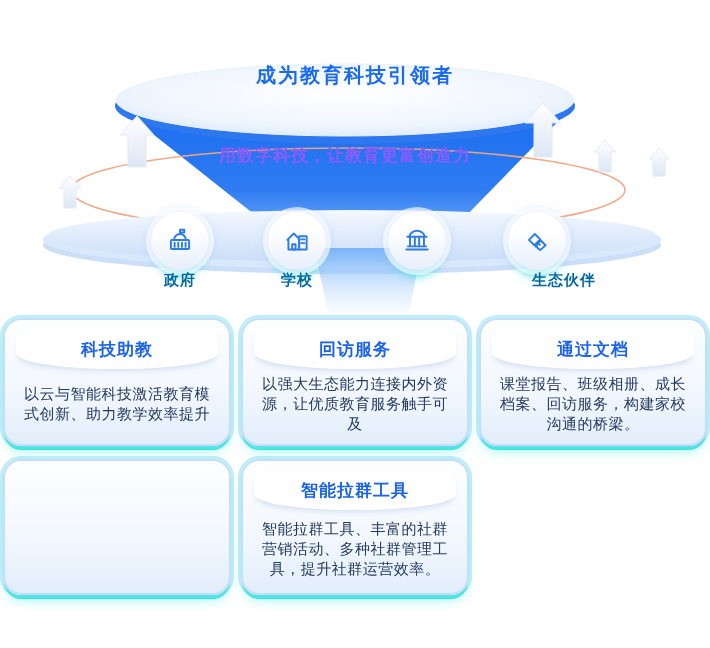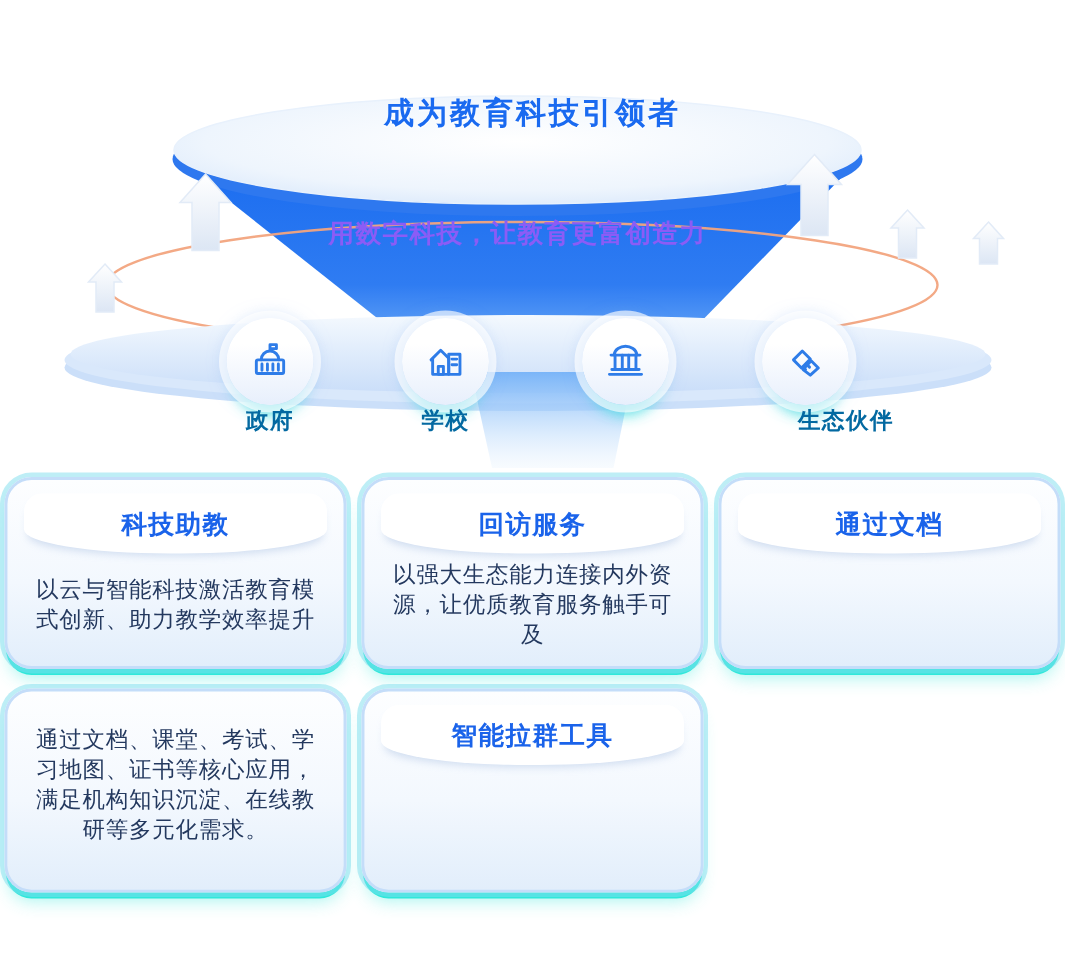--- a/index.html
+++ b/index.html
@@ -175,25 +175,26 @@
       <span class="card-title">回访服务</span>
     </div>
     <div class="card-body">以强大生态能力连接内外资源，让优质教育服务触手可及</div>
   </div>
 
 
   <div class="card">
     <div class="card-head">
       <span class="card-title">通过文档</span>
     </div>
-  </div>
-
-  <div class="card">
-    <div class="card-body">通过文档、课堂、考试、学习地图、证书等核心应用，满足机构知识沉淀、在线教研等多元化需求。</div>
+    <div class="card-body">课堂报告、班级相册、成长档案、回访服务，构建家校沟通的桥梁。</div>
+  </div>
+
+  <div class="card">
   </div>
 
   <div class="card">
     <div class="card-head">
       <span class="card-title">智能拉群工具</span>
     </div>
+    <div class="card-body">智能拉群工具、丰富的社群营销活动、多种社群管理工具，提升社群运营效率。</div>
   </div>
 
 </div>
 
 </body></html>

